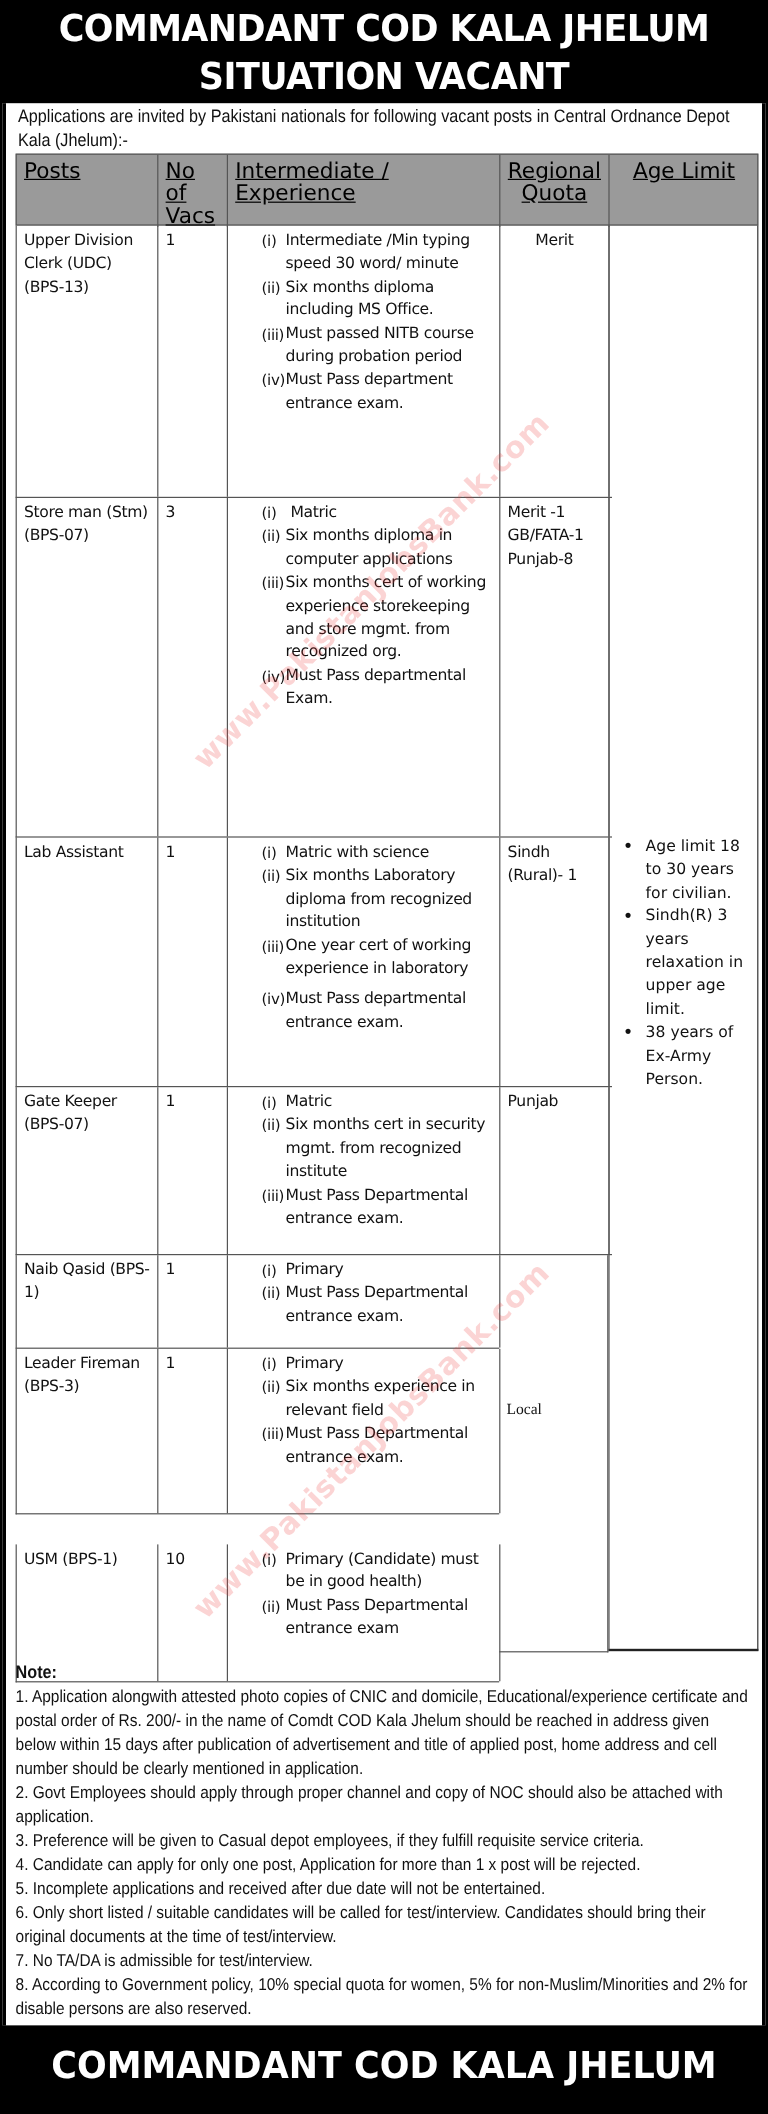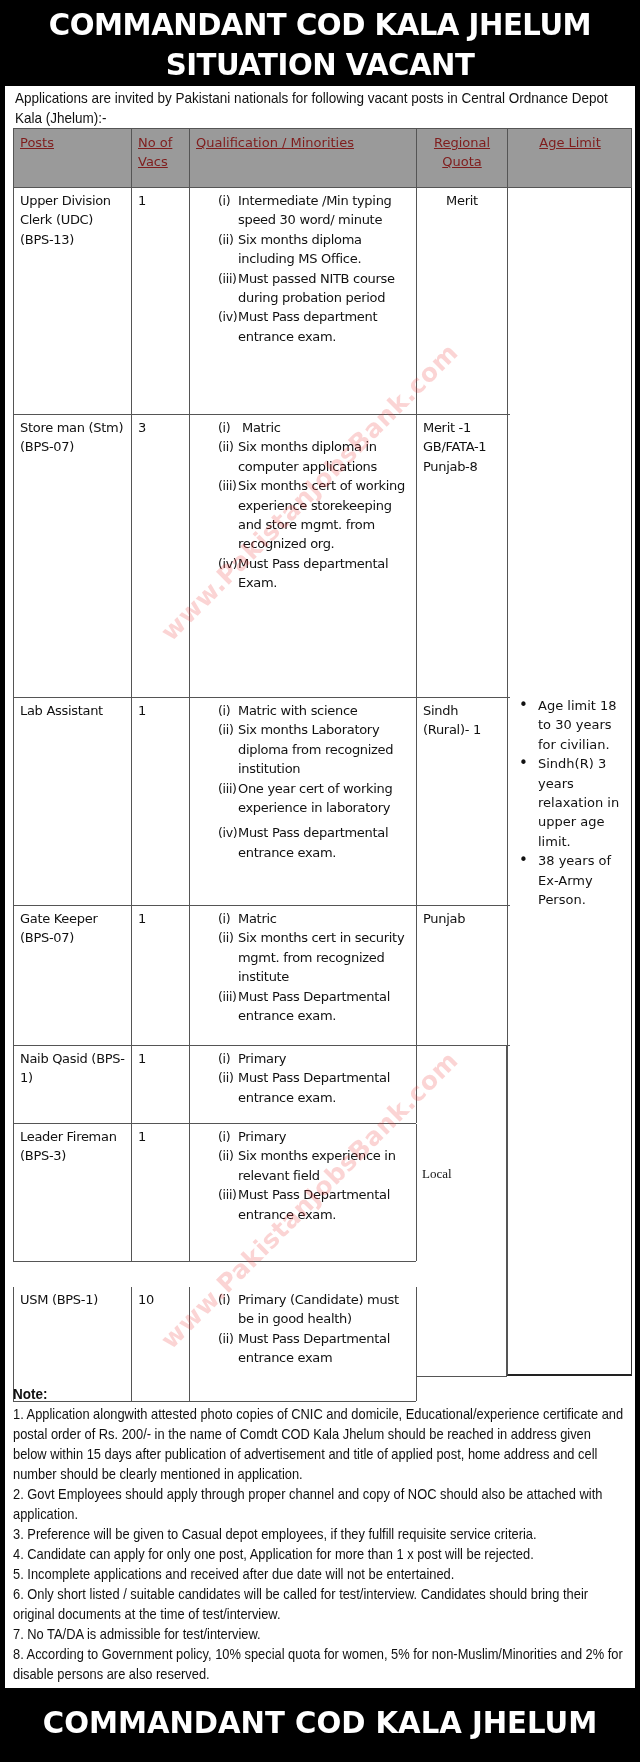--- a/index.html
+++ b/index.html
@@ -25,22 +25,22 @@
     transform-origin: left top; transform: scaleX(0.9); width: 683px;
   }
 
   .tbl { position: absolute; left: 8px; top: 42px; width: 619px; }
   .hdr {
     position: absolute; left: 0; top: 0; width: 619px; height: 60px;
     background: #9a9a9a; border: 1px solid #555;
   }
   .hcell {
     position: absolute; top: 0; height: 60px; border-right: 1px solid #555;
-    font-family: "DejaVu Sans", sans-serif; font-size: 13px; line-height: 19px;
-    padding: 4px 6px; text-decoration: underline; color: #7f1d1d;
+    font-family: "DejaVu Sans", sans-serif; font-size: 18px; line-height: 19px;
+    padding: 4px 6px; text-decoration: underline; color: #000000;
   }
   .hcell.center { text-align: center; }
 
   .row { position: absolute; left: 0; width: 497px; border-left: 1px solid #555; border-bottom: 1px solid #555; }
   .cell {
     position: absolute; top: 0; bottom: 0; border-right: 1px solid #555;
     font-family: "DejaVu Sans", sans-serif; font-size: 13px; line-height: 19.4px; padding: 3px 6px;
     letter-spacing: -0.3px;
   }
   .c-post { left: 0; width: 118px; }
@@ -96,21 +96,21 @@
   <div>SITUATION VACANT</div>
 </div>
 
 <div class="sheet">
   <div class="intro">Applications are invited by Pakistani nationals for following vacant posts in Central Ordnance Depot Kala (Jhelum):-</div>
 
   <div class="tbl">
     <div class="hdr">
       <div class="hcell" style="left:0;width:118px;">Posts</div>
       <div class="hcell" style="left:118px;width:58px;">No of Vacs</div>
-      <div class="hcell" style="left:176px;width:227px;">Qualification / Minorities</div>
+      <div class="hcell" style="left:176px;width:227px;">Intermediate / Experience</div>
       <div class="hcell center" style="left:403px;width:91px;">Regional Quota</div>
       <div class="hcell center" style="left:494px;width:124px;border-right:none;">Age Limit</div>
     </div>
 
     <div class="row" style="top:60px;height:227px;">
       <div class="cell c-post">Upper Division Clerk (UDC) (BPS-13)</div>
       <div class="cell c-vac">1</div>
       <div class="cell c-qual">
         <div class="q-item">
             <span class="q-num">(i)</span>

